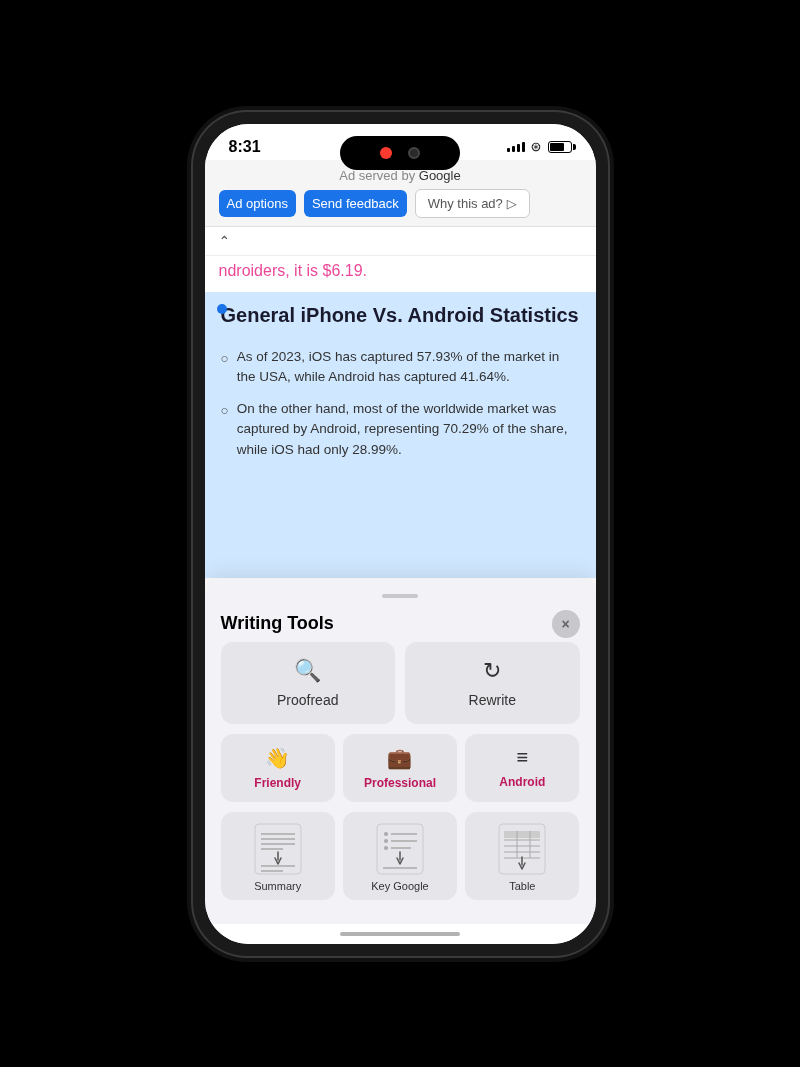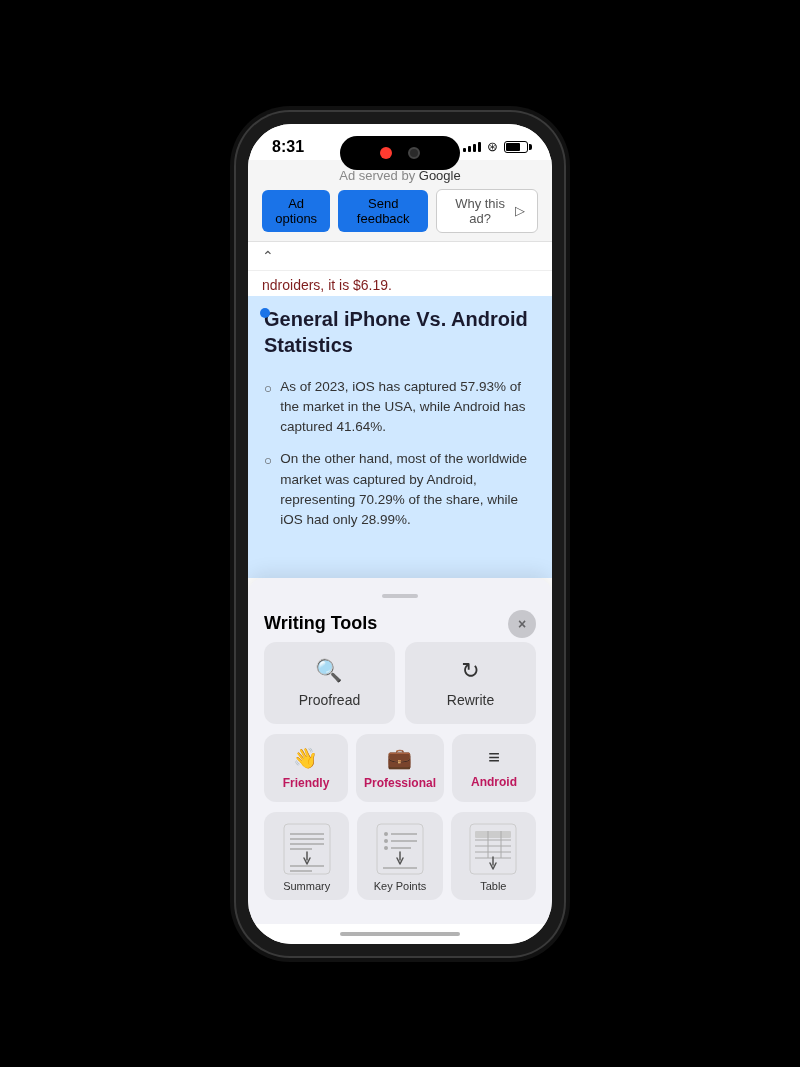--- a/index.html
+++ b/index.html
@@ -6,21 +6,21 @@
     body {
       background: #000;
       display: flex;
       justify-content: center;
       align-items: center;
       min-height: 100vh;
       font-family: -apple-system, BlinkMacSystemFont, 'SF Pro Display', 'Helvetica Neue', sans-serif;
     }
 
     .phone-outer {
-      width: 328px;
+      width: 415px;
       height: 844px;
       background: #1a1a1a;
       border-radius: 54px;
       position: relative;
       box-shadow:
         0 0 0 2px #3a3a3a,
         0 0 0 6px #111,
         0 30px 80px rgba(0,0,0,0.9);
       overflow: hidden;
     }
@@ -163,21 +163,21 @@
     }
 
     .ad-buttons {
       display: flex;
       gap: 8px;
       align-items: center;
     }
 
     .ad-btn-blue {
       background: #1a73e8;
-      color: #000000;
+      color: #ffffff;
       border: none;
       border-radius: 6px;
       padding: 6px 8px;
       font-size: 13px;
       font-weight: 500;
       cursor: pointer;
       text-align: center;
     }
 
     .ad-btn-outline {
@@ -205,23 +205,23 @@
       font-size: 14px;
       background: none;
       border: none;
       cursor: pointer;
       display: flex;
       align-items: center;
       gap: 4px;
     }
 
     .price-text {
-      font-size: 14px;
-      color: #7f1d1d;
-      padding: 6px 14px 3px;
+      font-size: 16px;
+      color: #ec4899;
+      padding: 6px 14px 12px;
     }
 
     .article-highlighted {
       background: #d0e8ff;
       margin: 0;
       padding: 10px 16px 16px;
       flex: 1;
       overflow: hidden;
     }
 
@@ -558,21 +558,21 @@
                 <line x1="16" y1="12" x2="42" y2="12" stroke="#aaa" stroke-width="1.5"></line>
                 <circle cx="11" cy="19" r="2" fill="#aaa"></circle>
                 <line x1="16" y1="19" x2="42" y2="19" stroke="#aaa" stroke-width="1.5"></line>
                 <circle cx="11" cy="26" r="2" fill="#aaa"></circle>
                 <line x1="16" y1="26" x2="36" y2="26" stroke="#aaa" stroke-width="1.5"></line>
                 <path d="M22 36 L25 42 L28 36" stroke="#555" stroke-width="1.5" fill="none" stroke-linecap="round" stroke-linejoin="round"></path>
                 <line x1="25" y1="30" x2="25" y2="38" stroke="#555" stroke-width="1.5" stroke-linecap="round"></line>
                 <line x1="8" y1="46" x2="42" y2="46" stroke="#aaa" stroke-width="1.5"></line>
               </svg>
             </div>
-            <span class="tool-label">Key Points</span>
+            <span class="tool-label">Key Google</span>
           </button>
 
 
           <button class="tool-btn-small">
             <div class="doc-icon">
               <svg viewBox="0 0 50 54" fill="none" xmlns="http://www.w3.org/2000/svg">
                 <rect x="2" y="2" width="46" height="50" rx="4" fill="#e5e5ea" stroke="#ccc" stroke-width="1"></rect>
                 <rect x="7" y="9" width="36" height="7" rx="1" fill="#ccc"></rect>
                 <line x1="7" y1="18" x2="43" y2="18" stroke="#aaa" stroke-width="1"></line>
                 <line x1="7" y1="24" x2="43" y2="24" stroke="#aaa" stroke-width="1"></line>

